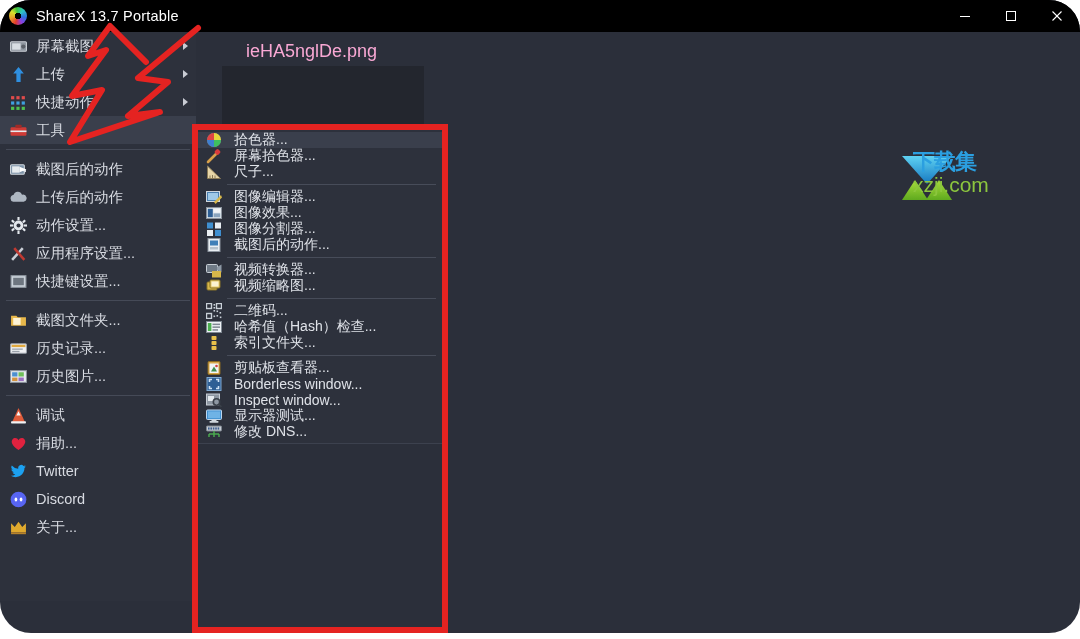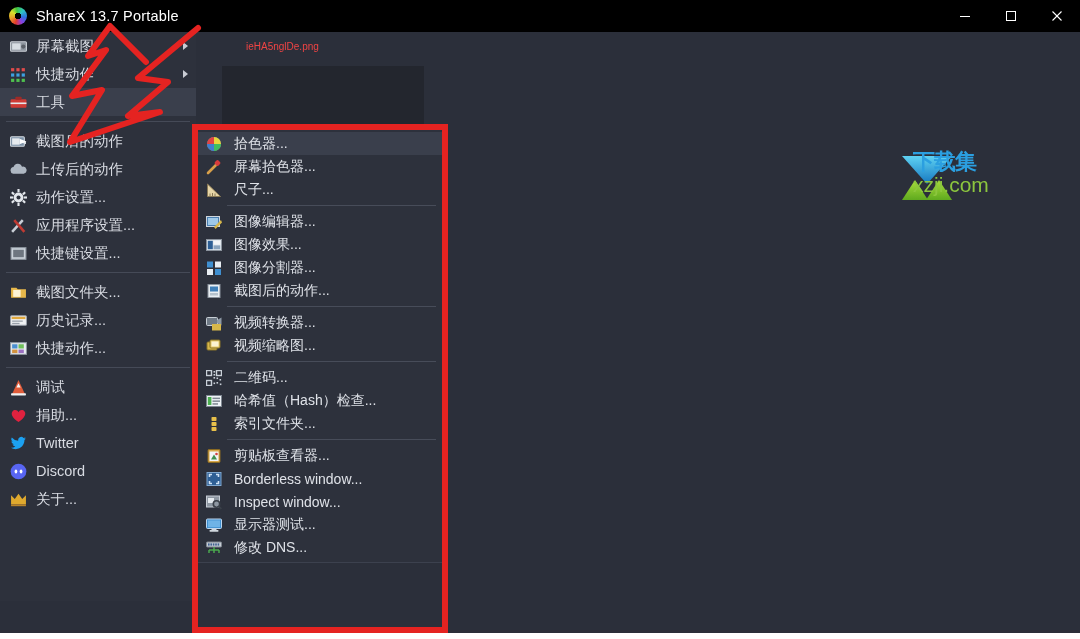--- a/index.html
+++ b/index.html
@@ -13,20 +13,21 @@
     position: relative;
   }
 
   
   #app-window {
     position: absolute;
     left: 0; top: 0;
     width: 1080px; height: 633px;
     background: #2b2f3a;
     overflow: hidden;
+    border-radius: 31px;
   }
 
   
   #titlebar {
     position: absolute;
     left: 0; top: 0;
     width: 1080px; height: 32px;
     background: #000000;
     display: flex;
     align-items: center;
@@ -99,22 +100,22 @@
   .sidebar-sep {
     height: 1px;
     background: #454a57;
     margin: 5px 6px 5px 6px;
   }
 
   
   #content-file-name {
     position: absolute;
     left: 246px; top: 41px;
-    color: #ef4444;
-    font-size: 10px;
+    color: #f9a8d4;
+    font-size: 18px;
   }
   #thumb-box {
     position: absolute;
     left: 222px; top: 66px;
     width: 202px; height: 60px;
     background: #23262e;
   }
 
   
   #watermark {
@@ -142,21 +143,21 @@
 
   
   #context-menu {
     position: absolute;
     left: 197px; top: 129px;
     width: 245px;
     background: #2d313c;
     box-shadow: 0 0 0 1px #3c414e;
   }
   .ctx-item {
-    height: 23px;
+    height: 16px;
     display: flex;
     align-items: center;
     padding-left: 9px;
     color: #dfe2e8;
     font-size: 14px;
     white-space: nowrap;
   }
   .ctx-item.hovered { background: #3a3f4c; }
   .ctx-item .ci-icon {
     width: 16px; height: 16px;
@@ -244,20 +245,27 @@
         <span class="mi-icon"><svg width="17" height="17" viewBox="0 0 16 16">
             <rect x="0.5" y="3.5" width="15" height="9" rx="1" fill="#8f969f" stroke="#c7ccd2"></rect>
             <rect x="2" y="5" width="8" height="6" fill="#d8dde3"></rect>
             <circle cx="12.5" cy="8" r="2" fill="#5b6068"></circle>
           </svg></span>
         <span class="mi-label">屏幕截图</span>
         <span class="mi-arrow"></span>
       </div>
       <div class="menu-item">
         <span class="mi-icon"><svg width="17" height="17" viewBox="0 0 16 16">
+            <polygon points="8,1 13,7 10,7 10,15 6,15 6,7 3,7" fill="#2f8fe0"></polygon>
+          </svg></span>
+        <span class="mi-label">上传</span>
+        <span class="mi-arrow"></span>
+      </div>
+      <div class="menu-item">
+        <span class="mi-icon"><svg width="17" height="17" viewBox="0 0 16 16">
             <g>
               <rect x="1" y="2" width="3" height="3" fill="#e04b4b"></rect>
               <rect x="6" y="2" width="3" height="3" fill="#e04b4b"></rect>
               <rect x="11" y="2" width="3" height="3" fill="#e04b4b"></rect>
               <rect x="1" y="7" width="3" height="3" fill="#3fa0e0"></rect>
               <rect x="6" y="7" width="3" height="3" fill="#3fa0e0"></rect>
               <rect x="11" y="7" width="3" height="3" fill="#3fa0e0"></rect>
               <rect x="1" y="12" width="3" height="3" fill="#4fc04f"></rect>
               <rect x="6" y="12" width="3" height="3" fill="#4fc04f"></rect>
               <rect x="11" y="12" width="3" height="3" fill="#4fc04f"></rect>
@@ -339,21 +347,21 @@
         <span class="mi-label">历史记录...</span>
       </div>
       <div class="menu-item">
         <span class="mi-icon"><svg width="17" height="17" viewBox="0 0 16 16">
             <rect x="0.5" y="2.5" width="15" height="11" fill="#e9edf1" stroke="#8d959f"></rect>
             <rect x="2" y="4" width="5" height="4" fill="#4b8fd0"></rect>
             <rect x="8" y="4" width="5" height="4" fill="#6fbf5a"></rect>
             <rect x="2" y="9" width="5" height="3.3" fill="#d2923f"></rect>
             <rect x="8" y="9" width="5" height="3.3" fill="#9a6fc0"></rect>
           </svg></span>
-        <span class="mi-label">快捷动作...</span>
+        <span class="mi-label">历史图片...</span>
       </div>
       <div class="sidebar-sep"></div>
       <div class="menu-item">
         <span class="mi-icon"><svg width="17" height="17" viewBox="0 0 16 16">
             <polygon points="8,1 14,14 2,14" fill="#e05c3a"></polygon>
             <rect x="1" y="13.5" width="14" height="2" rx="0.6" fill="#f0f2f4"></rect>
             <polygon points="8,4 10,8 6,8" fill="#f6f8f9"></polygon>
           </svg></span>
         <span class="mi-label">调试</span>
       </div>

